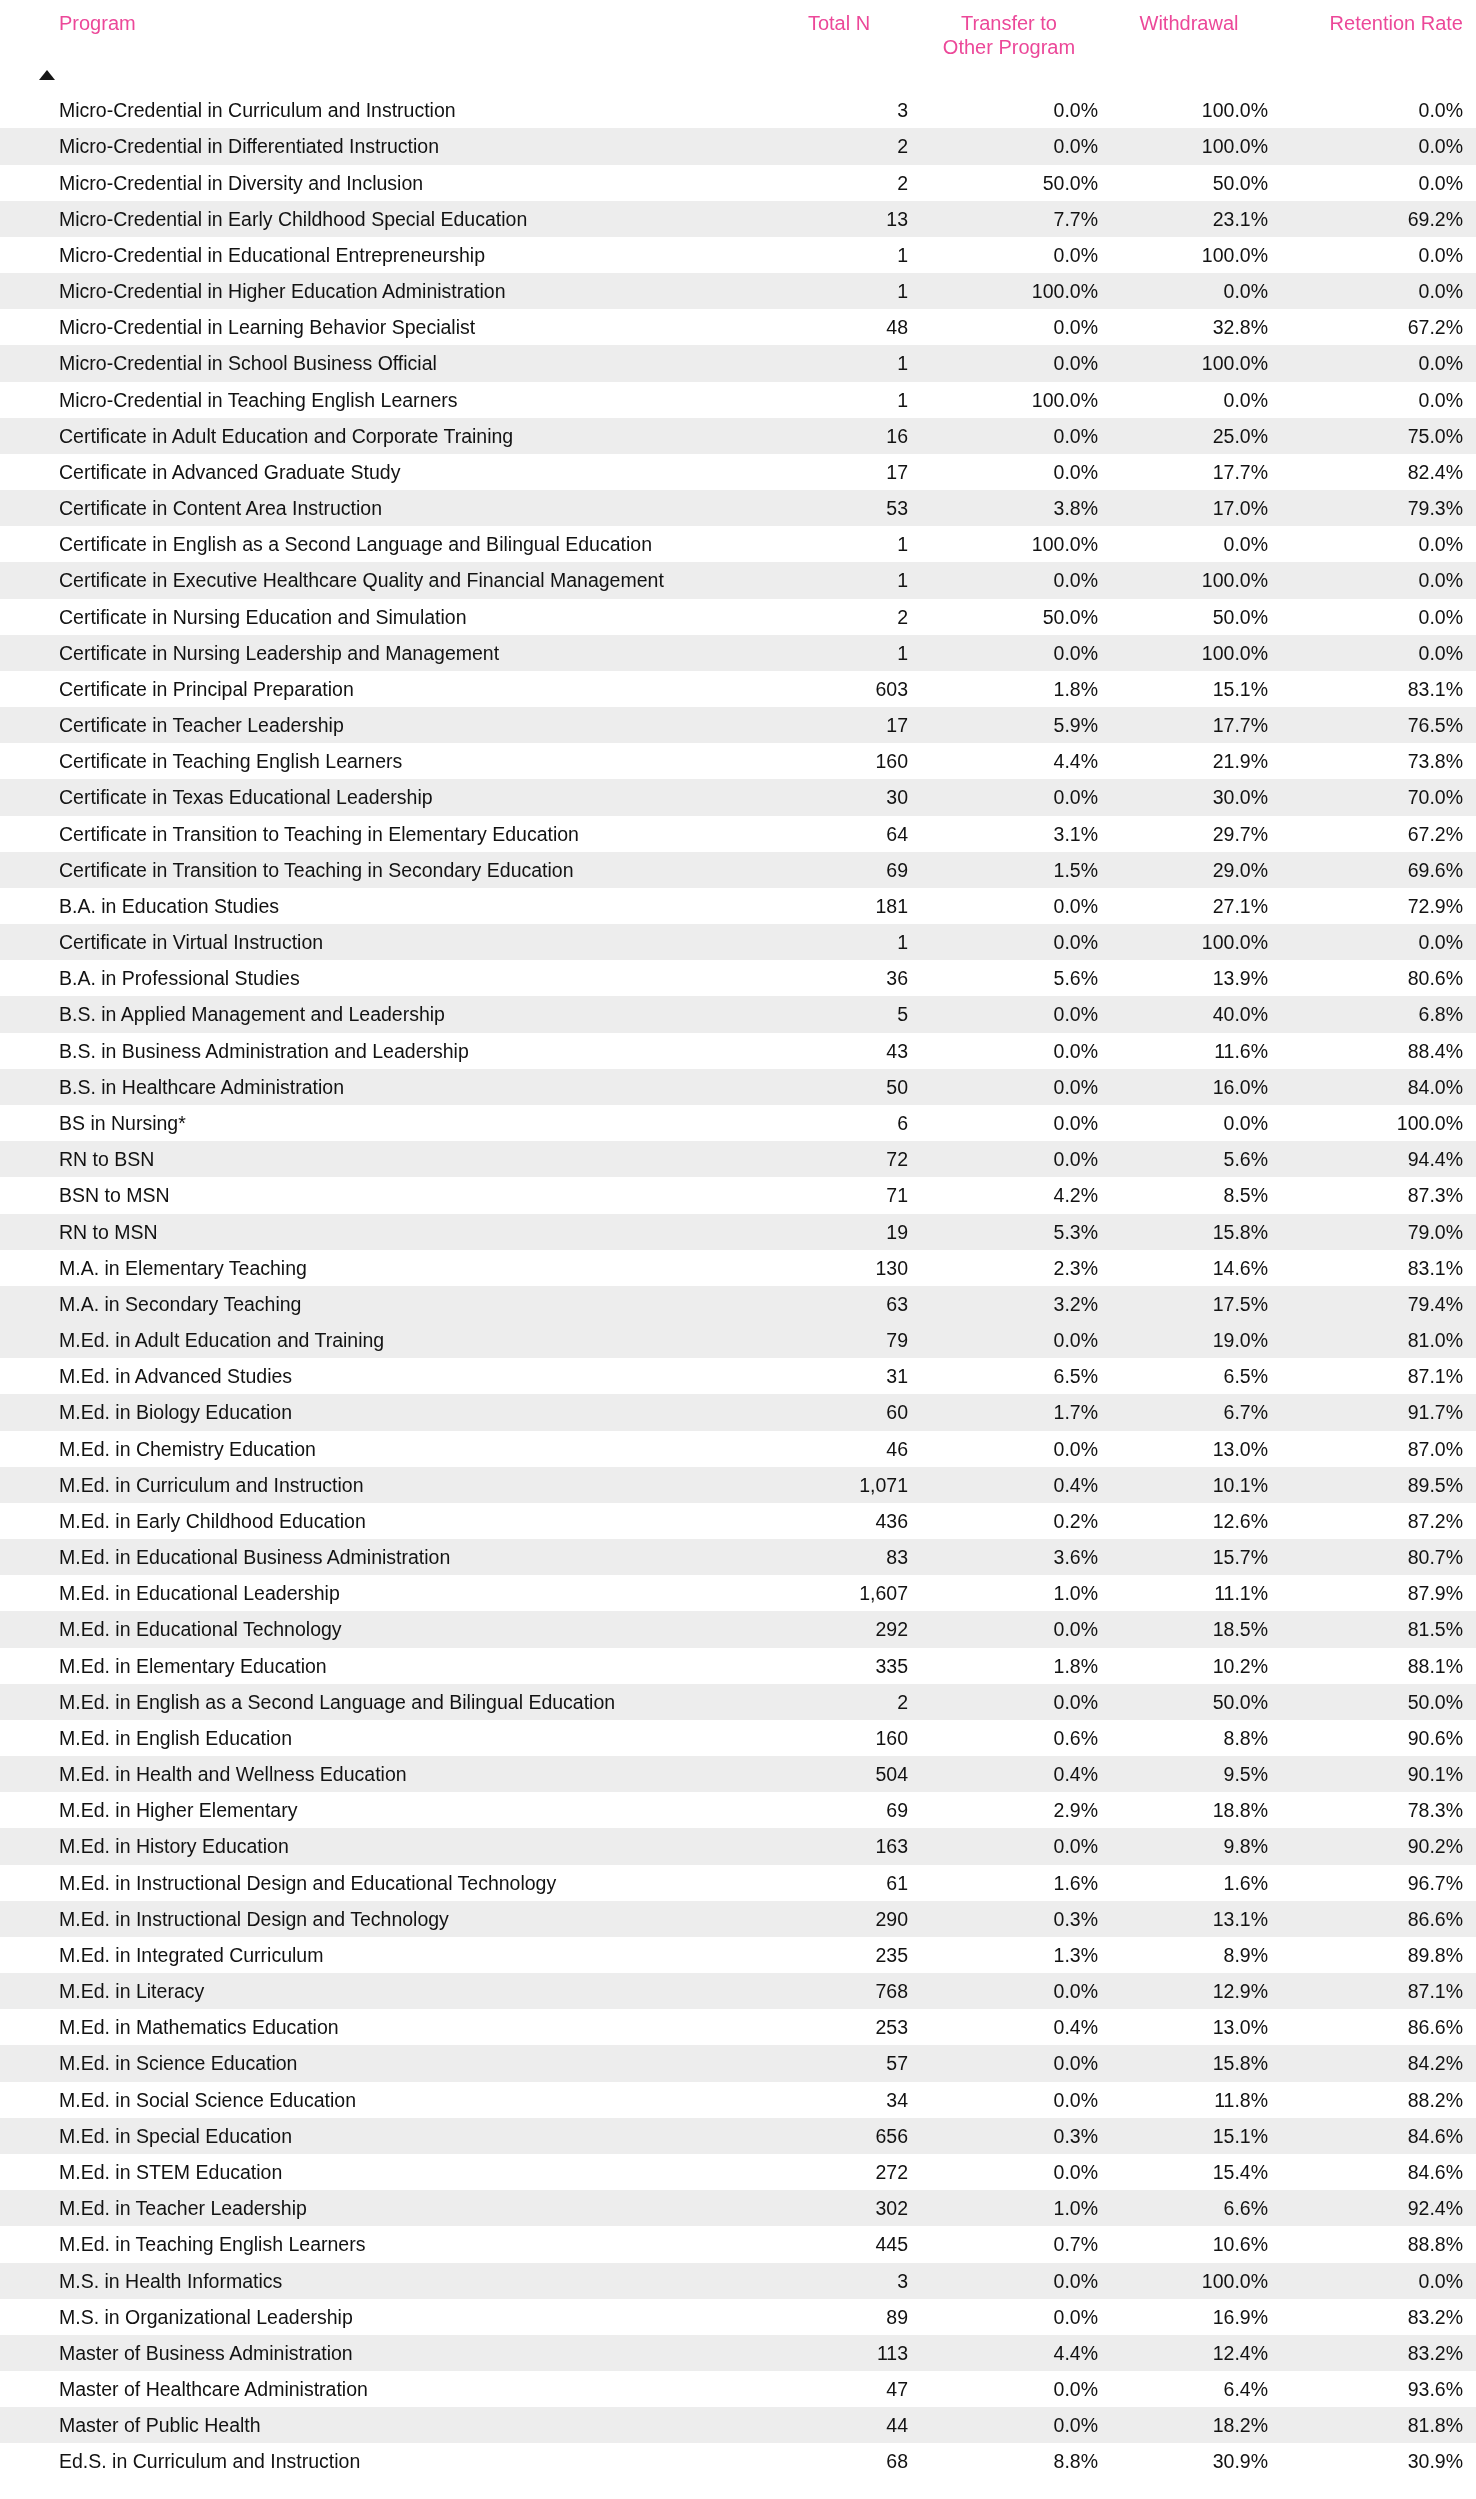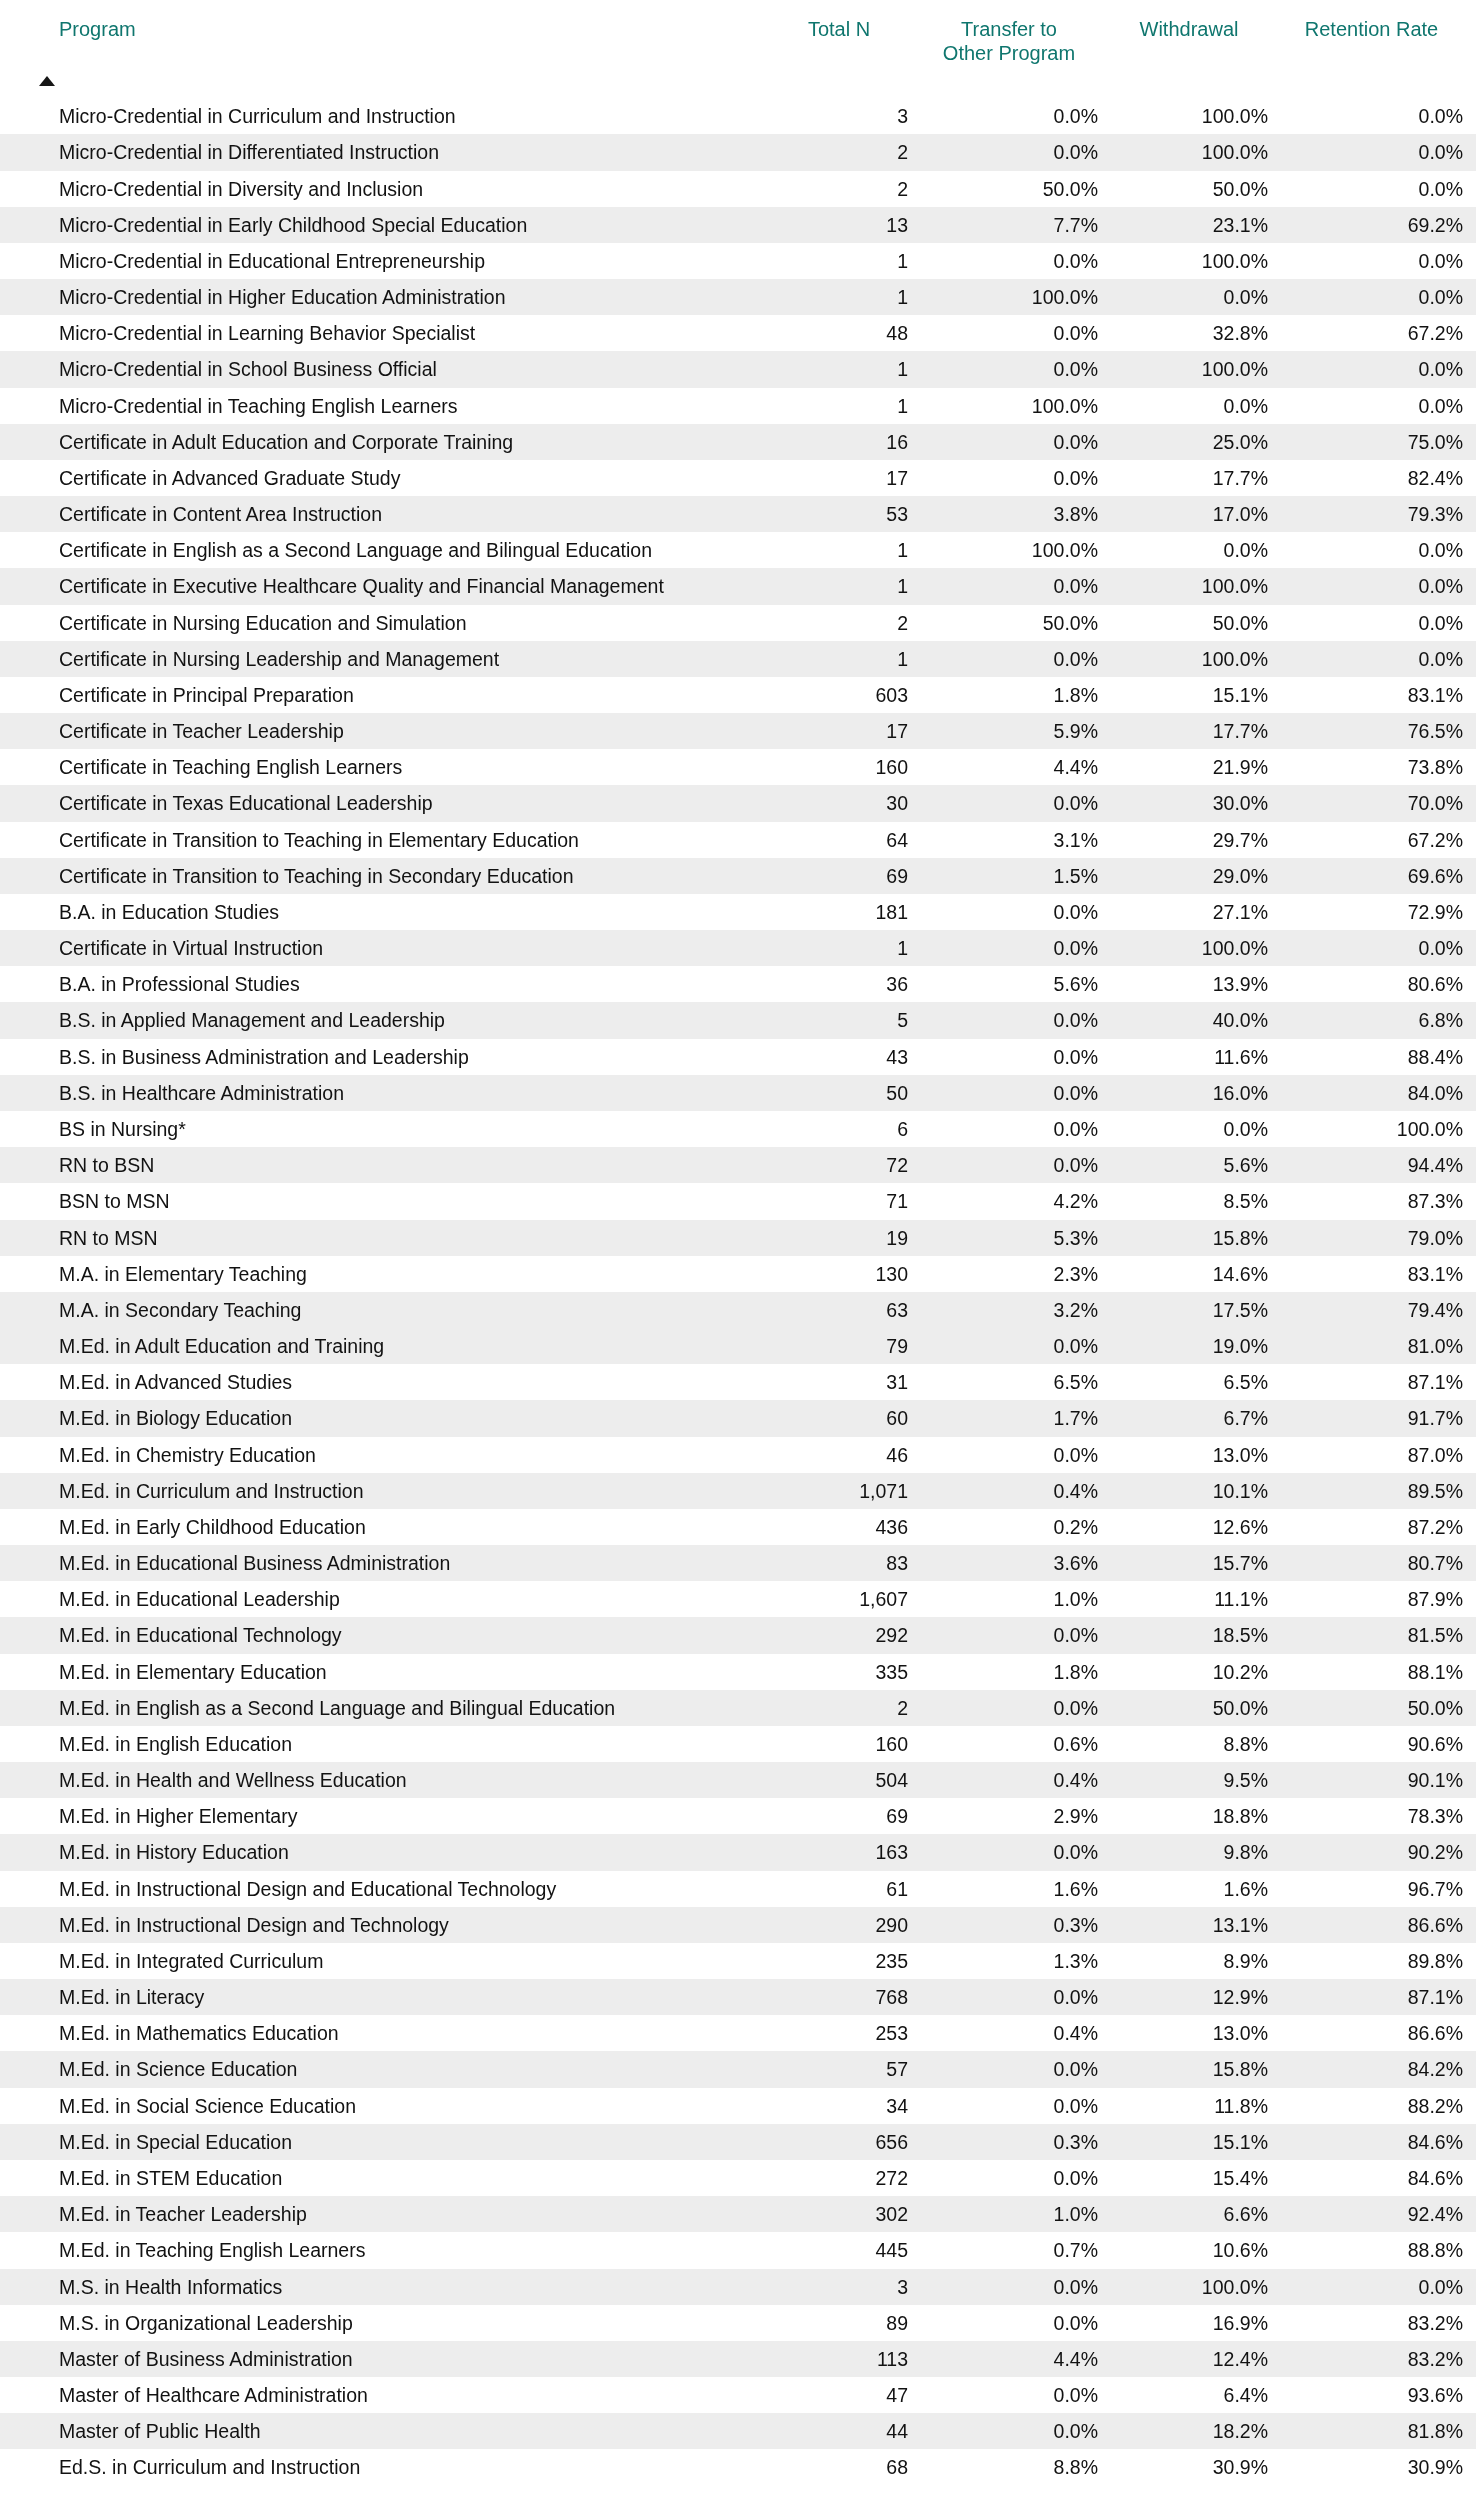--- a/index.html
+++ b/index.html
@@ -28,37 +28,37 @@
   }
   table.retention col.c-program { width: 770px; }
   table.retention col.c-total   { width: 150px; }
   table.retention col.c-transfer{ width: 190px; }
   table.retention col.c-withdraw{ width: 170px; }
   table.retention col.c-retent  { width: 197px; }
 
   thead th {
     font-size: 20px;
     font-weight: 400;
-    color: #0f766e;
+    color: #ec4899;
     vertical-align: top;
-    padding: 18px 0 11px 0;
+    padding: 12px 0 11px 0;
     line-height: 1.18;
     background: #ffffff;
     margin-left: 6px;
   }
   thead th.h-program {
     text-align: left;
     padding-left: 59px;
   }
   thead th.h-num {
     text-align: center;
     padding-right: 12px;
   }
   thead th.h-retent {
-    text-align: center;
+    text-align: right;
     padding-right: 14px;
   }
 
   tbody tr.data-row td {
     font-size: 19.5px;
     font-weight: 400;
     color: #121212;
     padding: 6px 0 6px 0;
     line-height: 1.24;
     background: #ffffff;

